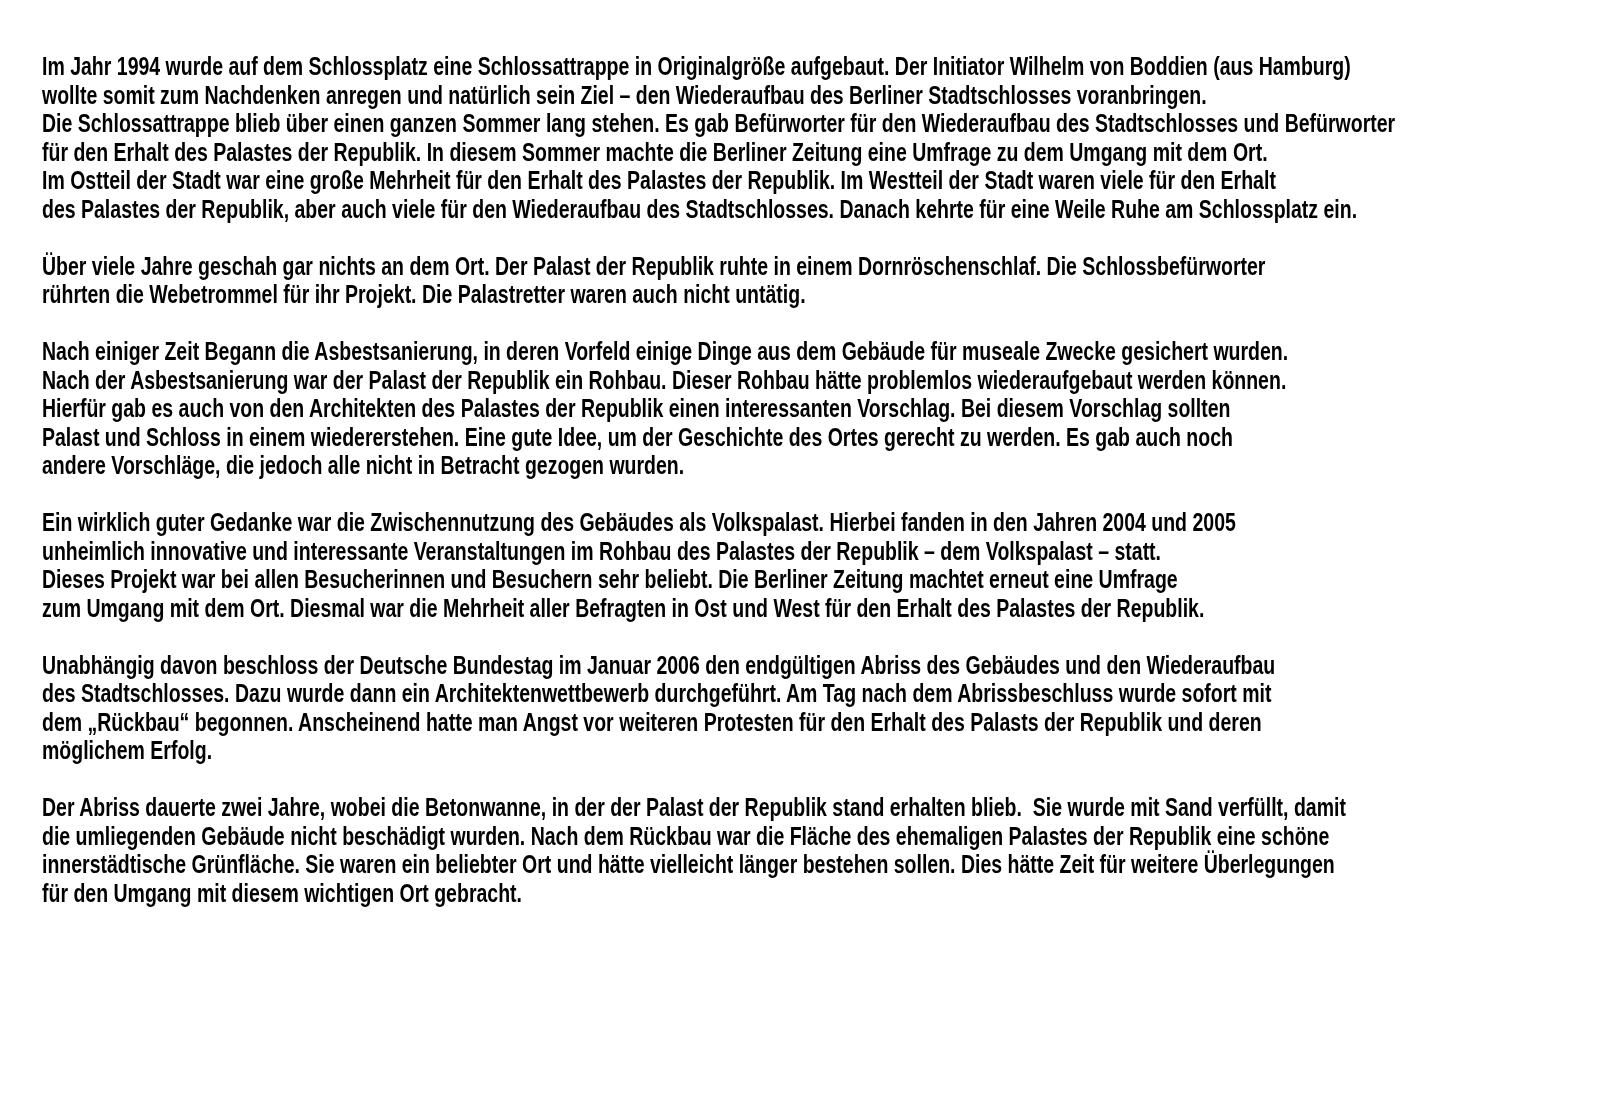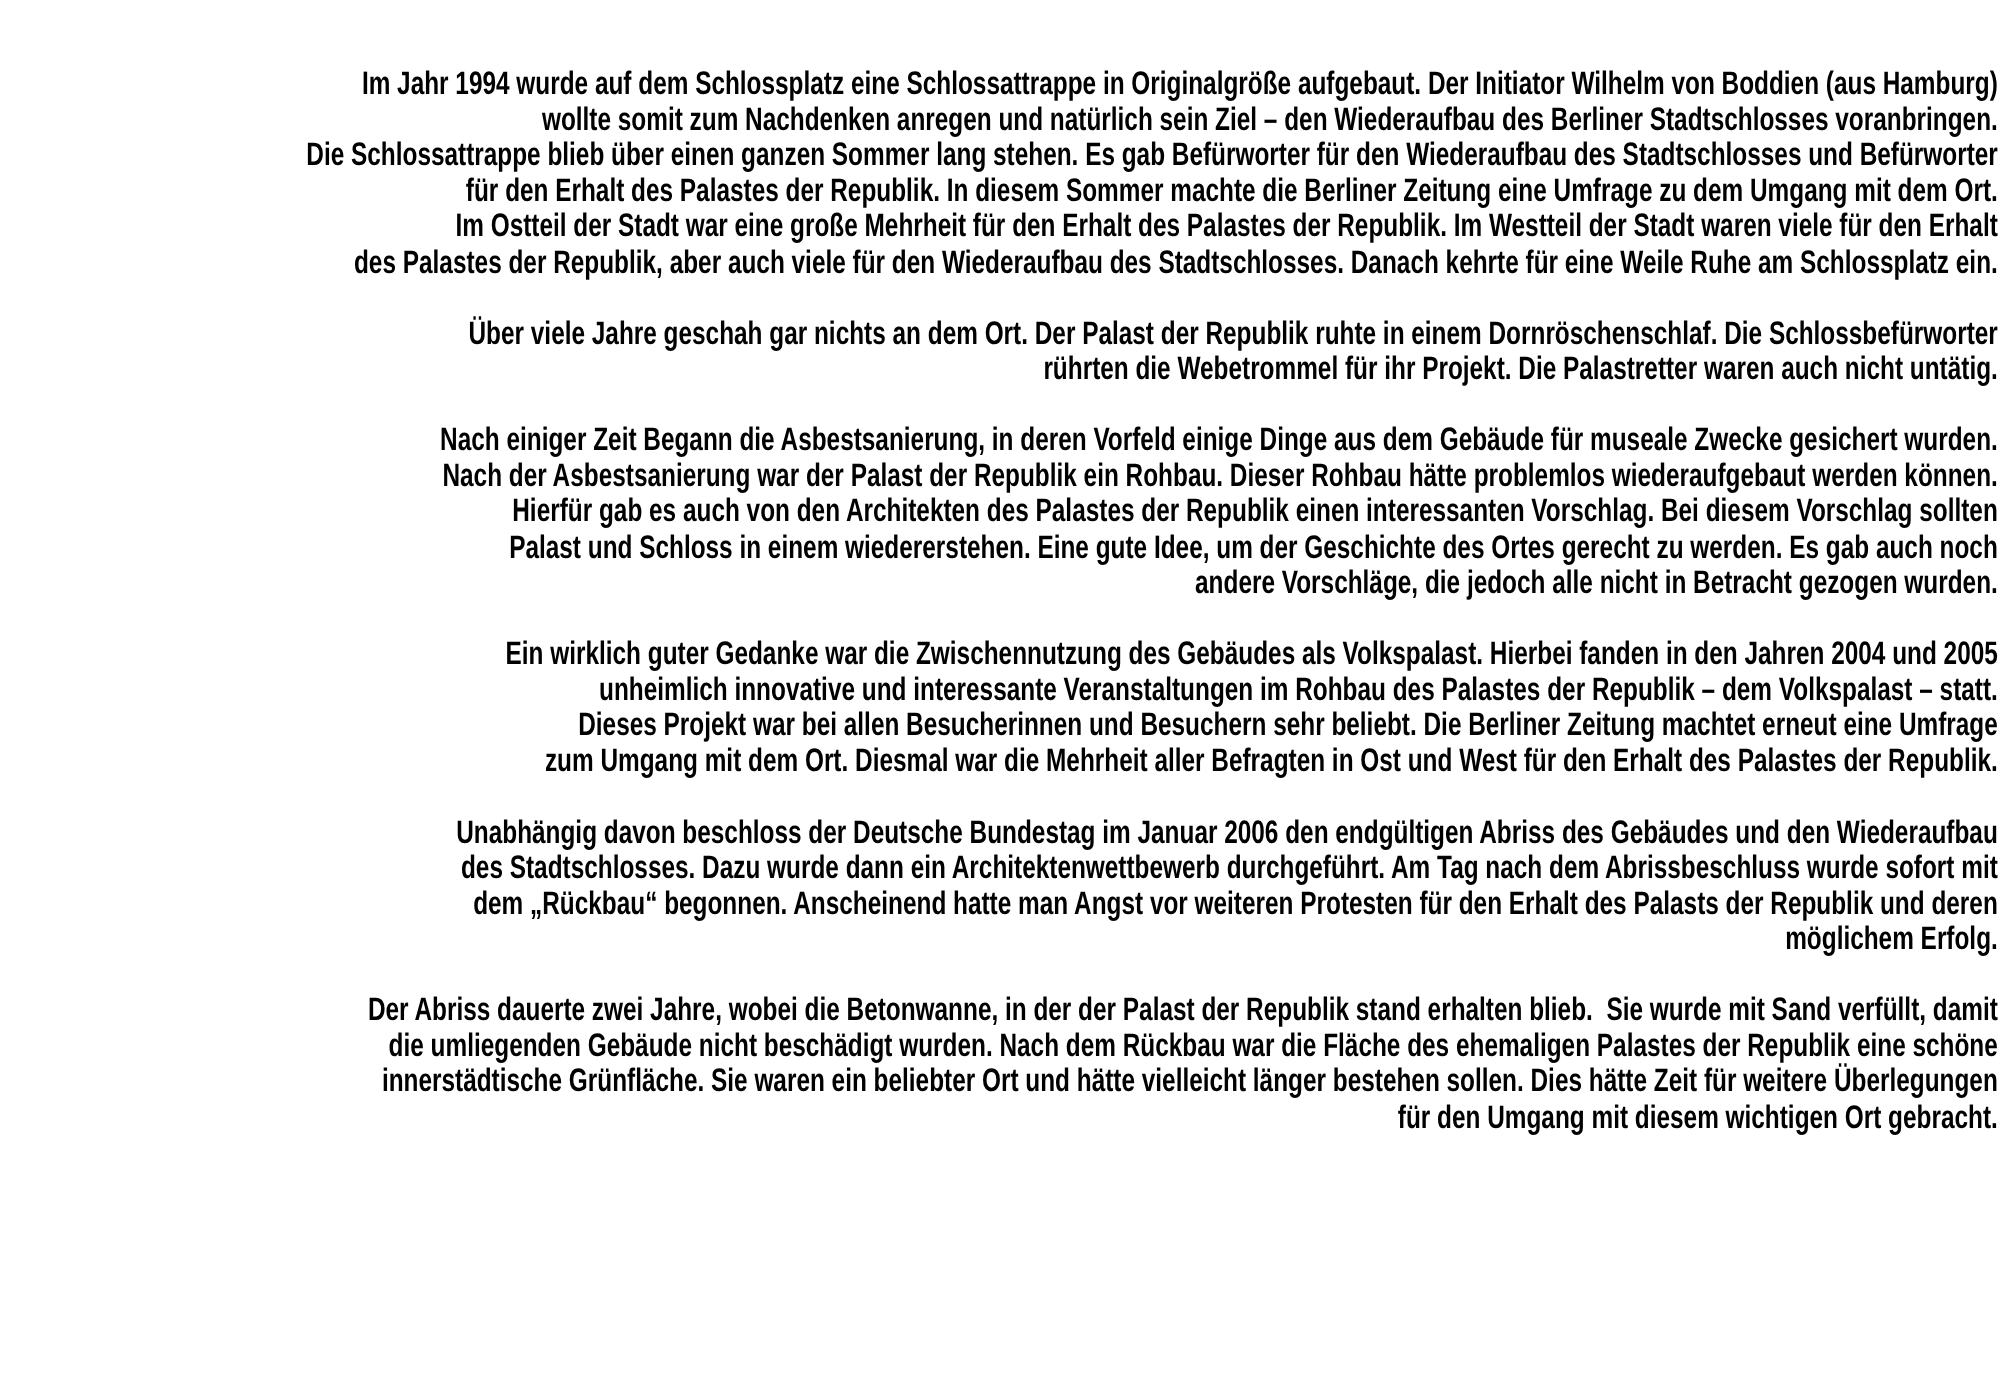--- a/index.html
+++ b/index.html
@@ -12,21 +12,20 @@
     height: 1118px;
     overflow: hidden;
     font-family: "Liberation Sans", sans-serif;
   }
   .page {
     box-sizing: border-box;
     width: 1600px;
     height: 1118px;
     padding: 52px 0 0 42px;
     background: #ffffff;
-    text-align: right;
   }
   
   .content-scale {
     transform: scaleX(0.75);
     transform-origin: 0 0;
     width: 2075px;
   }
   p.para {
     margin: 0 0 28.5px 0;
     padding: 0;

